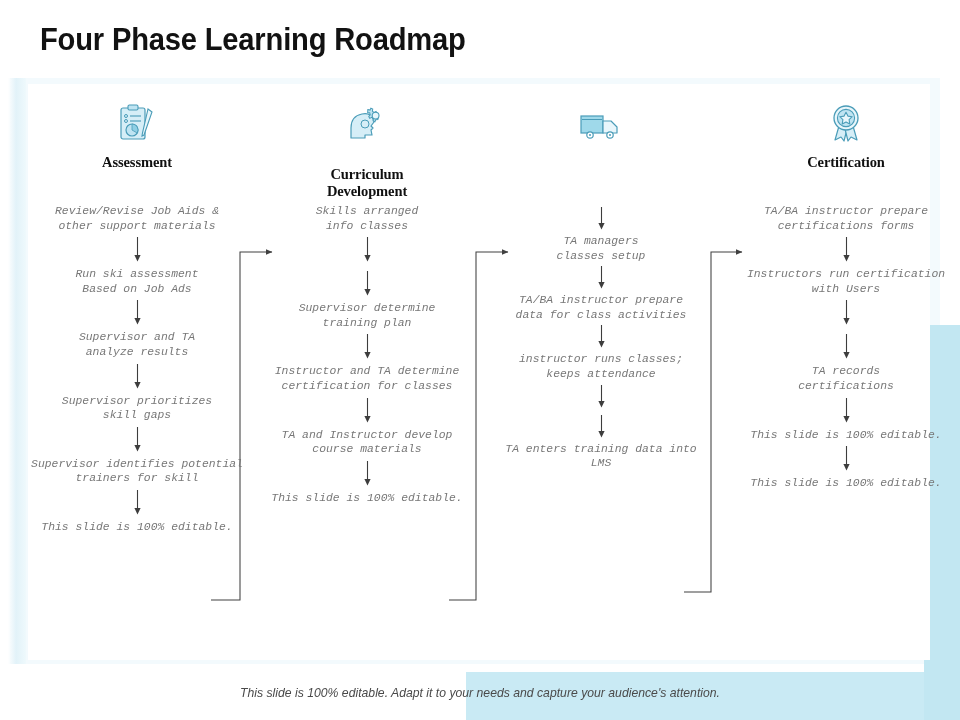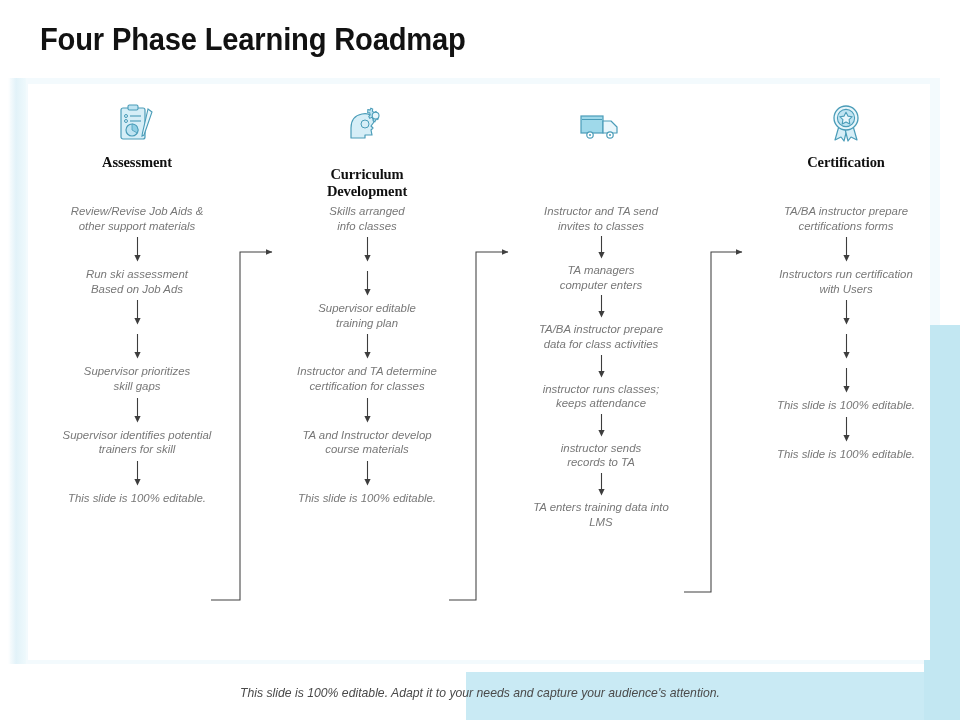--- a/index.html
+++ b/index.html
@@ -110,21 +110,21 @@
 
   
   .steps {
     position: absolute;
     top: 104px;
     left: 0;
     width: 214px;
   }
 
   .step {
-    font-family: Liberation Sans, sans-serif;
+    font-family: Liberation Mono, monospace;
     font-style: italic;
     font-size: 11.4px;
     line-height: 14.6px;
     color: #777777;
     text-align: center;
     white-space: pre-line;
   }
 
   .arrow-down {
     height: 34px;
@@ -214,20 +214,22 @@
           </svg>
         </div>
       <div class="step">Run ski assessment
 Based on Job Ads</div>
       <div class="arrow-down">
           <svg width="9" height="26">
             <line x1="4.5" y1="0" x2="4.5" y2="19" stroke="#3d3d3d" stroke-width="1.1"></line>
             <path d="M1.4,18 L4.5,24.5 L7.6,18 z" fill="#3d3d3d"></path>
           </svg>
         </div>
+      <div class="step">Supervisor and TA
+analyze results</div>
       <div class="arrow-down">
           <svg width="9" height="26">
             <line x1="4.5" y1="0" x2="4.5" y2="19" stroke="#3d3d3d" stroke-width="1.1"></line>
             <path d="M1.4,18 L4.5,24.5 L7.6,18 z" fill="#3d3d3d"></path>
           </svg>
         </div>
       <div class="step">Supervisor prioritizes
 skill gaps</div>
       <div class="arrow-down">
           <svg width="9" height="26">
@@ -270,21 +272,21 @@
             <line x1="4.5" y1="0" x2="4.5" y2="19" stroke="#3d3d3d" stroke-width="1.1"></line>
             <path d="M1.4,18 L4.5,24.5 L7.6,18 z" fill="#3d3d3d"></path>
           </svg>
         </div>
       <div class="arrow-down">
           <svg width="9" height="26">
             <line x1="4.5" y1="0" x2="4.5" y2="19" stroke="#3d3d3d" stroke-width="1.1"></line>
             <path d="M1.4,18 L4.5,24.5 L7.6,18 z" fill="#3d3d3d"></path>
           </svg>
         </div>
-      <div class="step">Supervisor  editable
+      <div class="step">Supervisor  determine
 training plan</div>
       <div class="arrow-down">
           <svg width="9" height="26">
             <line x1="4.5" y1="0" x2="4.5" y2="19" stroke="#3d3d3d" stroke-width="1.1"></line>
             <path d="M1.4,18 L4.5,24.5 L7.6,18 z" fill="#3d3d3d"></path>
           </svg>
         </div>
       <div class="step">Instructor and TA determine
 certification for classes</div>
       <div class="arrow-down">
@@ -313,30 +315,28 @@
           <path d="M24 11 L32 11 L38 17 L38 23 L24 23 z" fill="#e8f6fb" stroke="#4a9cb8" stroke-width="1.2" stroke-linejoin="round"></path>
           <line x1="3" y1="9.5" x2="23" y2="9.5" stroke="#4a9cb8" stroke-width="1"></line>
           <circle cx="11" cy="25" r="3.2" fill="#ffffff" stroke="#4a9cb8" stroke-width="1.2"></circle>
           <circle cx="31" cy="25" r="3.2" fill="#ffffff" stroke="#4a9cb8" stroke-width="1.2"></circle>
           <circle cx="11" cy="25" r="1" fill="#4a9cb8"></circle>
           <circle cx="31" cy="25" r="1" fill="#4a9cb8"></circle>
         </svg>
       </div>
     </div>
     <div class="steps">
-      <div class="step">Instructor and TA  send
-invites to classes</div>
       <div class="arrow-down">
           <svg width="9" height="24">
             <line x1="4.5" y1="0" x2="4.5" y2="17" stroke="#3d3d3d" stroke-width="1.1"></line>
             <path d="M1.4,16 L4.5,22.5 L7.6,16 z" fill="#3d3d3d"></path>
           </svg>
         </div>
       <div class="step">TA managers
-computer enters</div>
+classes setup</div>
       <div class="arrow-down">
           <svg width="9" height="24">
             <line x1="4.5" y1="0" x2="4.5" y2="17" stroke="#3d3d3d" stroke-width="1.1"></line>
             <path d="M1.4,16 L4.5,22.5 L7.6,16 z" fill="#3d3d3d"></path>
           </svg>
         </div>
       <div class="step">TA/BA instructor prepare
 data for class activities</div>
       <div class="arrow-down">
           <svg width="9" height="24">
@@ -345,22 +345,20 @@
           </svg>
         </div>
       <div class="step">instructor runs classes;
 keeps attendance</div>
       <div class="arrow-down">
           <svg width="9" height="24">
             <line x1="4.5" y1="0" x2="4.5" y2="17" stroke="#3d3d3d" stroke-width="1.1"></line>
             <path d="M1.4,16 L4.5,22.5 L7.6,16 z" fill="#3d3d3d"></path>
           </svg>
         </div>
-      <div class="step">instructor sends
-records to TA</div>
       <div class="arrow-down">
           <svg width="9" height="24">
             <line x1="4.5" y1="0" x2="4.5" y2="17" stroke="#3d3d3d" stroke-width="1.1"></line>
             <path d="M1.4,16 L4.5,22.5 L7.6,16 z" fill="#3d3d3d"></path>
           </svg>
         </div>
       <div class="step">TA enters training data into
 LMS</div>
     </div>
   </div>
@@ -394,20 +392,22 @@
             <line x1="4.5" y1="0" x2="4.5" y2="19" stroke="#3d3d3d" stroke-width="1.1"></line>
             <path d="M1.4,18 L4.5,24.5 L7.6,18 z" fill="#3d3d3d"></path>
           </svg>
         </div>
       <div class="arrow-down">
           <svg width="9" height="26">
             <line x1="4.5" y1="0" x2="4.5" y2="19" stroke="#3d3d3d" stroke-width="1.1"></line>
             <path d="M1.4,18 L4.5,24.5 L7.6,18 z" fill="#3d3d3d"></path>
           </svg>
         </div>
+      <div class="step">TA records
+certifications</div>
       <div class="arrow-down">
           <svg width="9" height="26">
             <line x1="4.5" y1="0" x2="4.5" y2="19" stroke="#3d3d3d" stroke-width="1.1"></line>
             <path d="M1.4,18 L4.5,24.5 L7.6,18 z" fill="#3d3d3d"></path>
           </svg>
         </div>
       <div class="step">This slide is 100% editable.</div>
       <div class="arrow-down">
           <svg width="9" height="26">
             <line x1="4.5" y1="0" x2="4.5" y2="19" stroke="#3d3d3d" stroke-width="1.1"></line>

